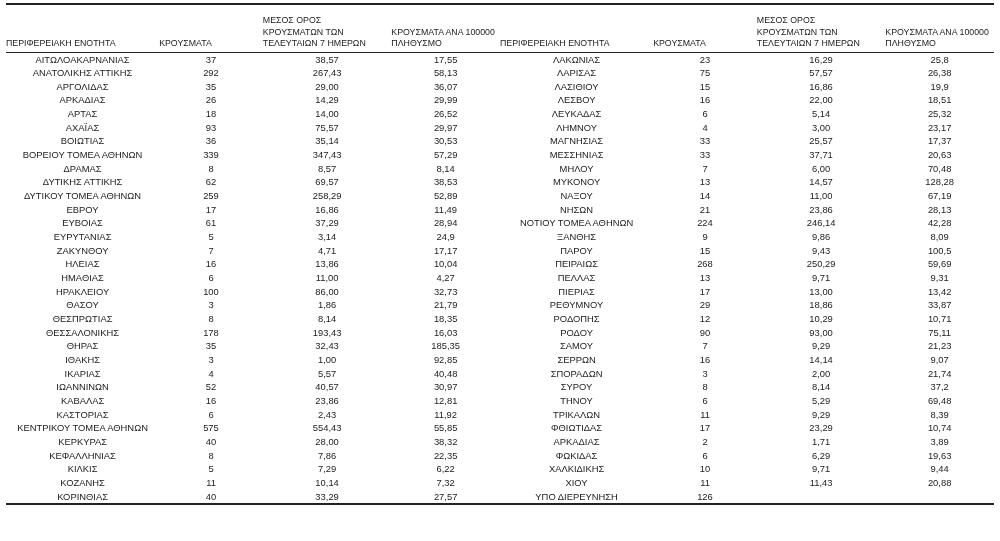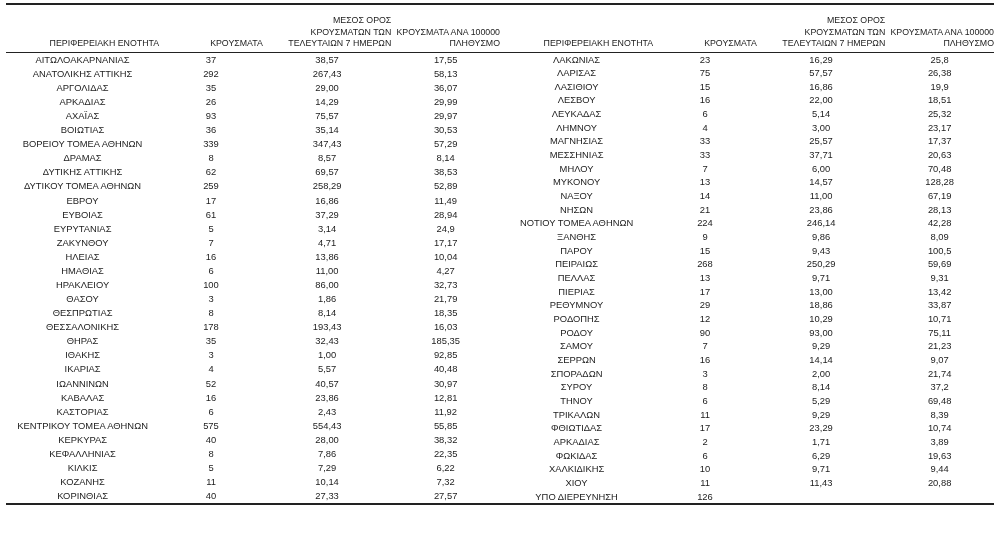--- a/index.html
+++ b/index.html
@@ -26,21 +26,21 @@
     border-top: 2px solid #222;
     border-bottom: 2px solid #222;
   }
   col.c-region  { width: 31%; }
   col.c-cases   { width: 21%; }
   col.c-avg     { width: 26%; }
   col.c-per100k { width: 22%; }
   thead th {
     height: 48px;
     vertical-align: bottom;
-    text-align: right;
+    text-align: left;
     font-weight: normal;
     font-size: 8.8px;
     line-height: 11.4px;
     padding: 0 0 2px 0;
     border-bottom: 1px solid #222;
     white-space: nowrap;
     overflow: visible;
   }
   tbody td {
     height: 13.66px;
@@ -103,20 +103,26 @@
             <td>29,00</td>
             <td>36,07</td>
           </tr>
           <tr>
             <td>ΑΡΚΑΔΙΑΣ</td>
             <td>26</td>
             <td>14,29</td>
             <td>29,99</td>
           </tr>
           <tr>
+            <td>ΑΡΤΑΣ</td>
+            <td>18</td>
+            <td>14,00</td>
+            <td>26,52</td>
+          </tr>
+          <tr>
             <td>ΑΧΑΪΑΣ</td>
             <td>93</td>
             <td>75,57</td>
             <td>29,97</td>
           </tr>
           <tr>
             <td>ΒΟΙΩΤΙΑΣ</td>
             <td>36</td>
             <td>35,14</td>
             <td>30,53</td>
@@ -267,21 +273,21 @@
           </tr>
           <tr>
             <td>ΚΟΖΑΝΗΣ</td>
             <td>11</td>
             <td>10,14</td>
             <td>7,32</td>
           </tr>
           <tr>
             <td>ΚΟΡΙΝΘΙΑΣ</td>
             <td>40</td>
-            <td>27,33</td>
+            <td>33,29</td>
             <td>27,57</td>
           </tr>
         </tbody>
     </table>
 
     <table class="half">
       <colgroup>
         <col class="c-region">
           <col class="c-cases">
           <col class="c-avg">

